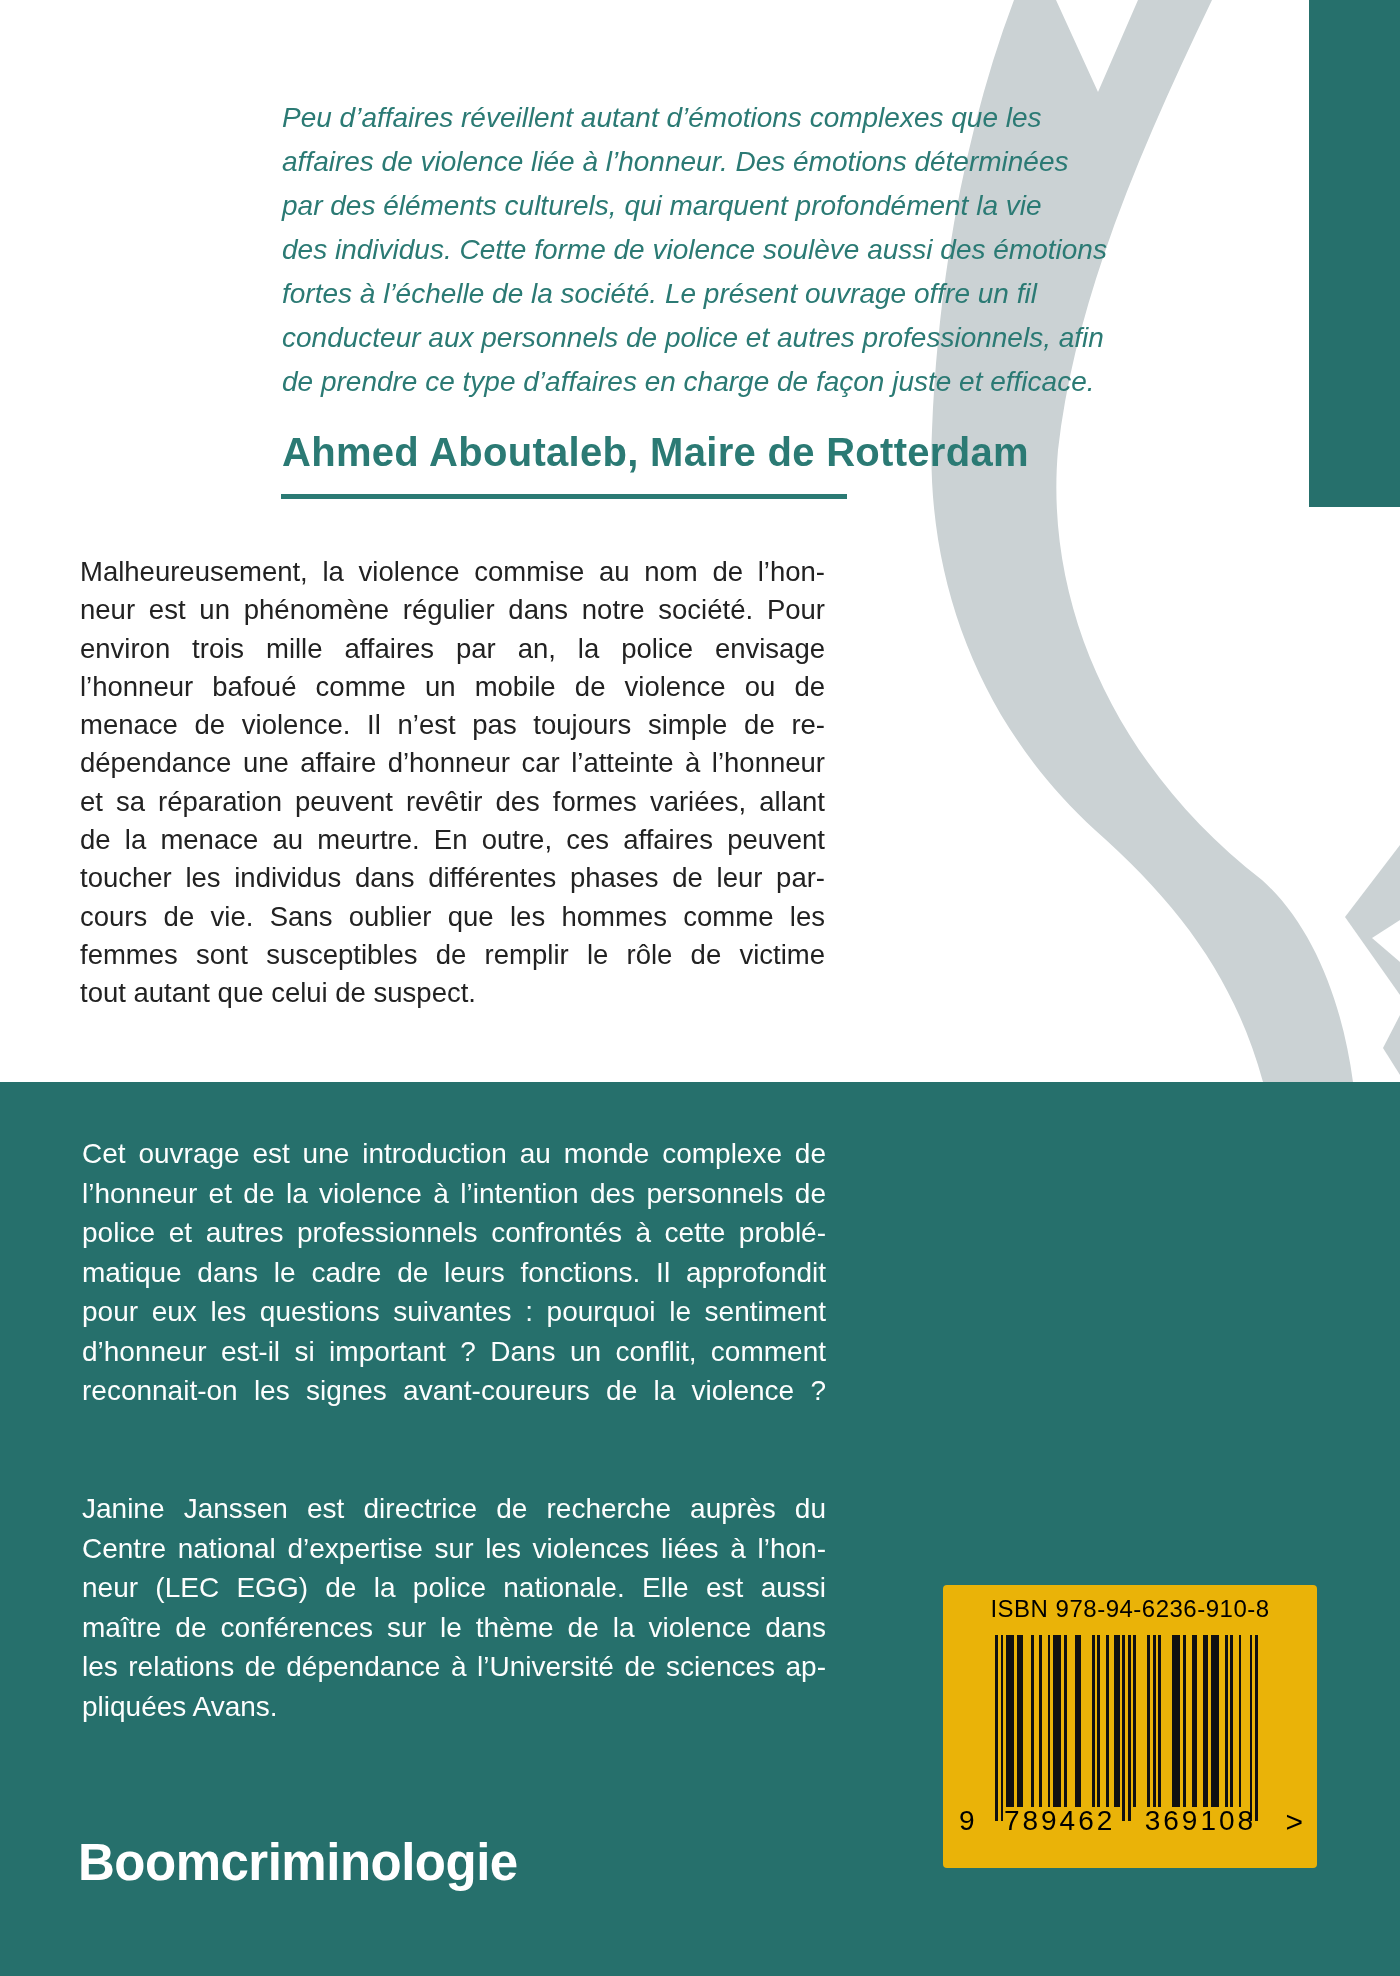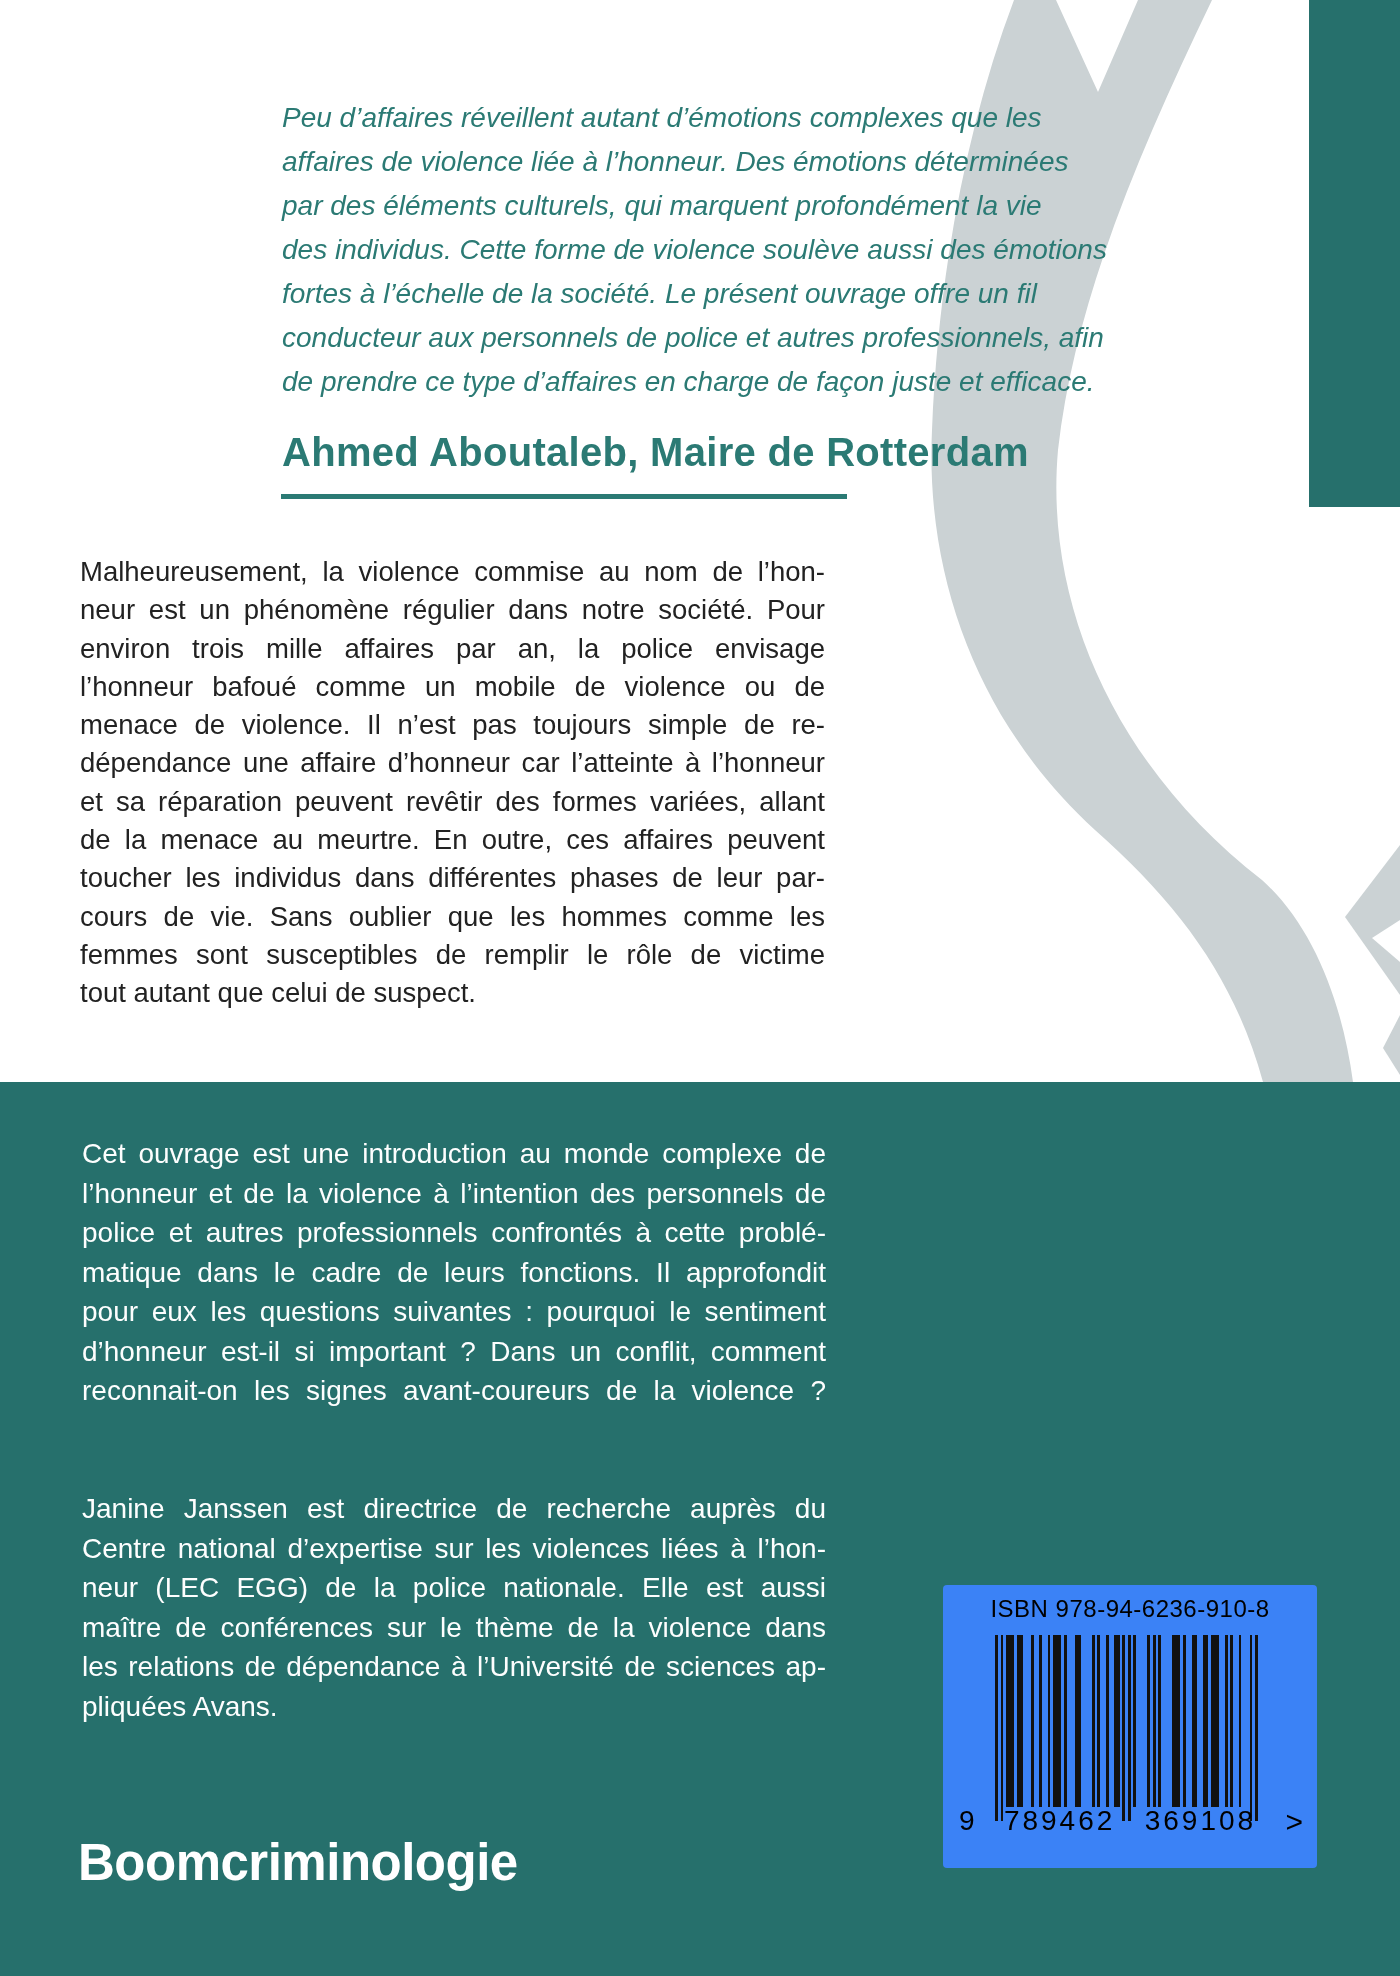--- a/index.html
+++ b/index.html
@@ -23,21 +23,21 @@
     position:absolute;left:80px;top:553px;width:745px;z-index:2;
     font-size:27.5px;line-height:38.3px;color:var(--body);
   }
   .jl{text-align:justify;text-align-last:justify}
   .jl.last{text-align-last:left}
   .noj .jl{text-align:left;text-align-last:left}
   .band{position:absolute;left:0;top:1082px;width:1400px;height:894px;background:var(--band);z-index:1}
   .bandp{position:absolute;left:82px;width:744px;color:#fdfefe;font-size:28px;line-height:39.5px;z-index:2}
   #bandp1{top:1134px}
   #bandp2{top:1489px}
-  .barcode-box{position:absolute;left:943px;top:1585px;width:374px;height:283px;background:#3b82f6;border-radius:4px;z-index:3}
+  .barcode-box{position:absolute;left:943px;top:1585px;width:374px;height:283px;background:#eab308;border-radius:4px;z-index:3}
   .isbn{position:absolute;top:10px;left:0;right:0;text-align:center;font-size:24px;color:#000;letter-spacing:.5px}
   #barcode-svg{position:absolute;left:52px;top:50px}
   .bc-digits{position:absolute;left:16px;right:14px;top:220px;display:flex;justify-content:space-between;align-items:flex-start;font-size:28px;color:#000}
   .bc-digits .grp{letter-spacing:3px}
   .bc-digits .arrow{font-size:30px}
   .brand{position:absolute;left:78px;top:1833px;z-index:2;color:#ffffff;font-size:51px;font-weight:700;letter-spacing:-.5px}
 </style>
 </head>
 <body style="--accent: #2b7a74; --band: #26706c; --gray: #cbd2d4; --body: #222222;">
 

